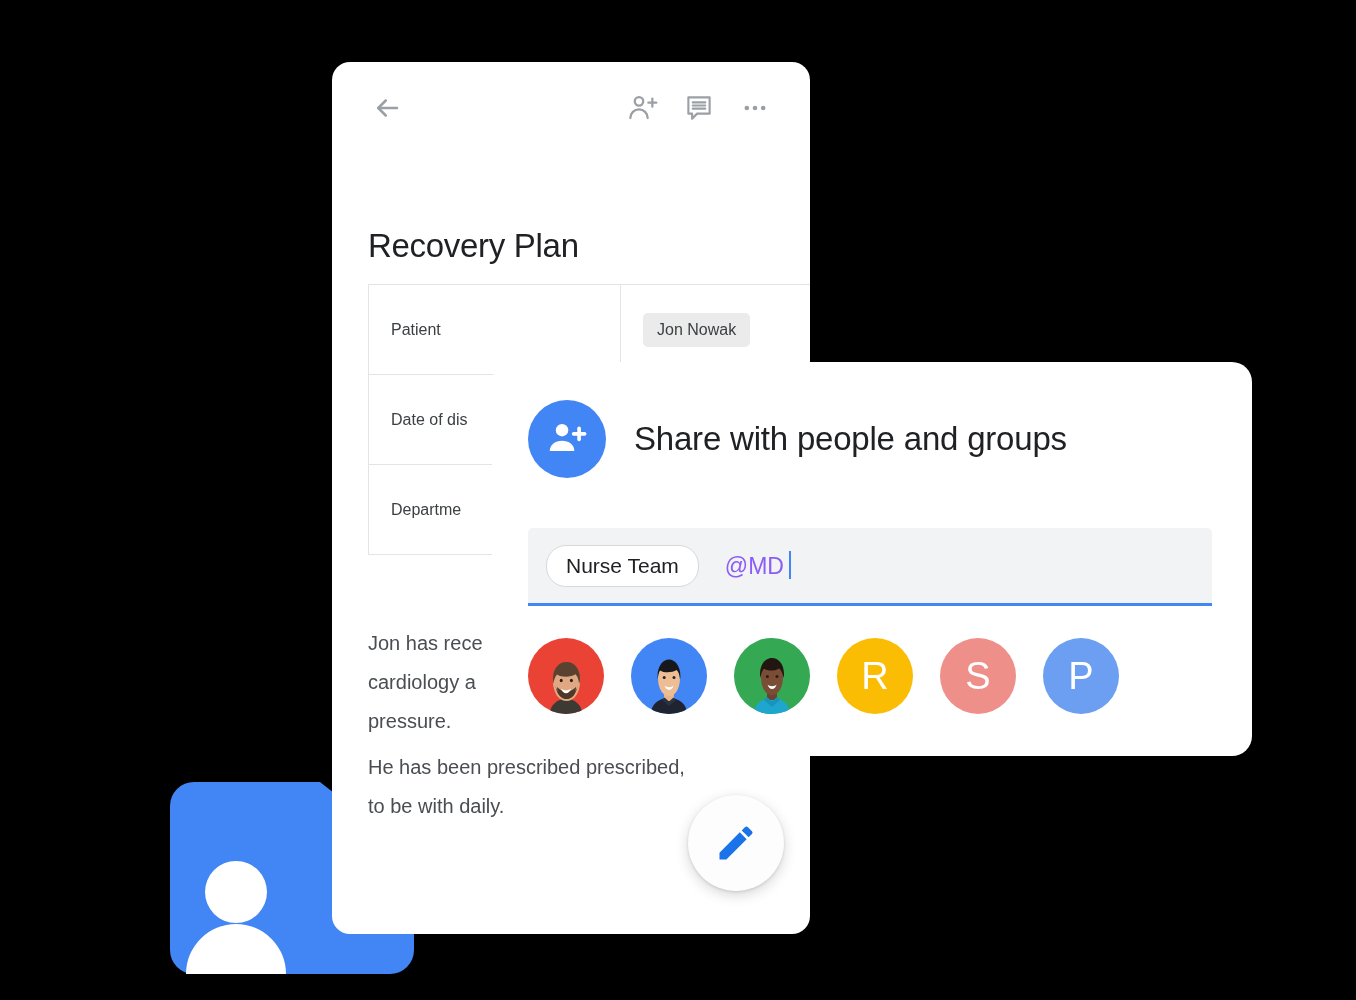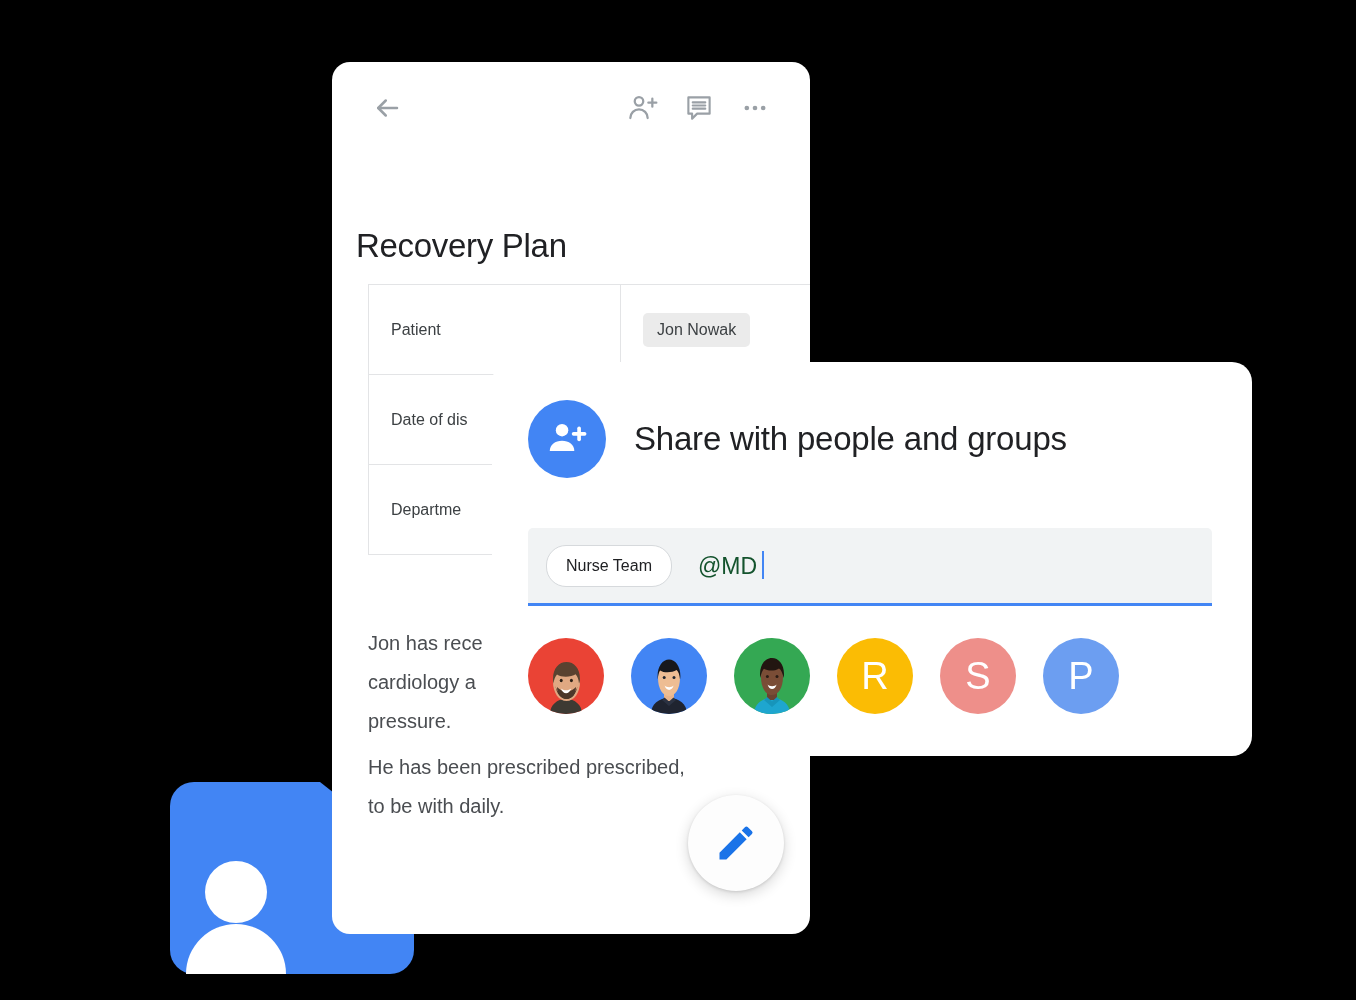--- a/index.html
+++ b/index.html
@@ -50,21 +50,21 @@
     width: 42px; height: 42px;
     display: flex; align-items: center; justify-content: center;
     color: #9aa0a6;
     cursor: pointer;
     margin-left: 14px;
   }
   .icon-btn.back { margin-left: 0; }
   .icon-btn svg { display: block; }
   #doc-title-text {
     position: absolute;
-    left: 24px; top: 165px;
+    left: 36px; top: 165px;
     font-size: 33px;
     font-weight: 400;
     color: #202124;
     letter-spacing: -0.3px;
     white-space: nowrap;
   }
 
   
   #doc-table {
     position: absolute;
@@ -169,29 +169,29 @@
     padding: 0 18px;
     cursor: text;
   }
   #chip-nurse-team {
     background: #ffffff;
     border: 1px solid #d6d9dc;
     border-radius: 20px;
     height: 42px;
     display: flex; align-items: center;
     padding: 0 19px;
-    font-size: 16px;
+    font-size: 21px;
     color: #202124;
     white-space: nowrap;
     cursor: pointer;
   }
   #share-input-text {
     margin-left: 26px;
     font-size: 23px;
-    color: #14532d;
+    color: #8b5cf6;
     white-space: nowrap;
     position: relative;
   }
   .caret {
     display: inline-block;
     width: 2px; height: 28px;
     background: #4285f4;
     vertical-align: -5px;
     margin-left: 5px;
   }

